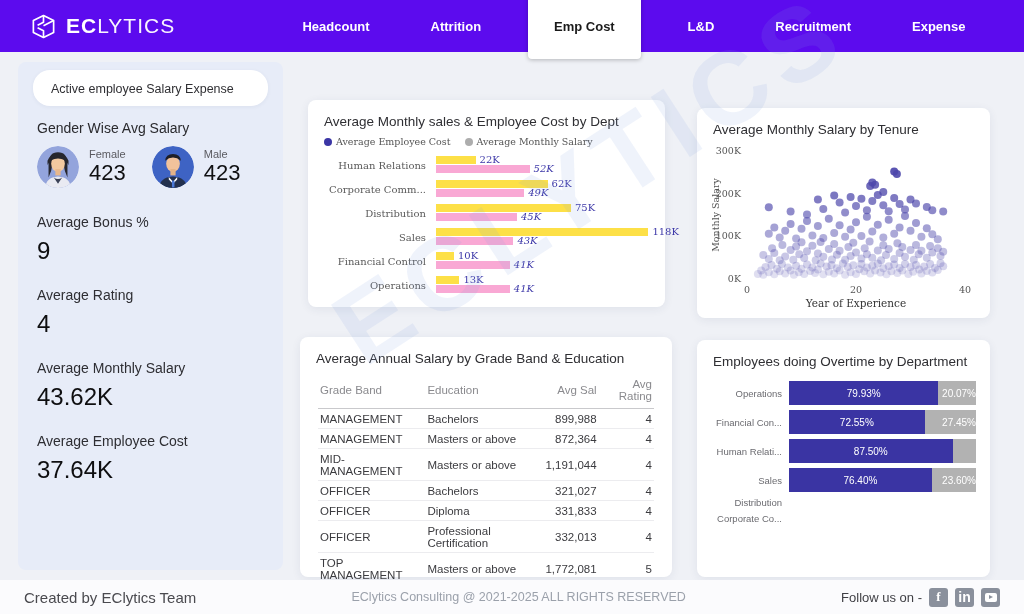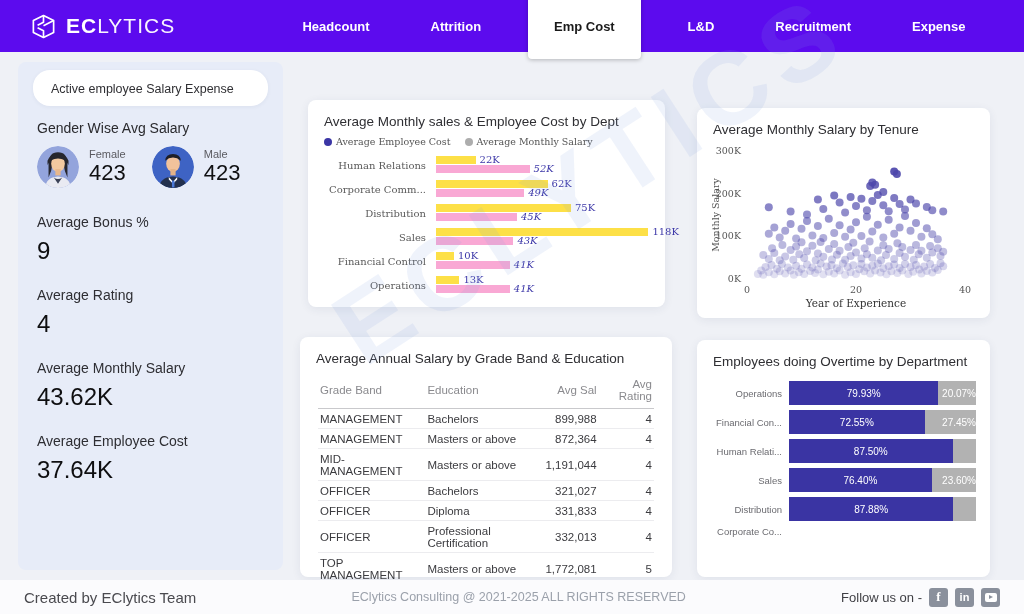--- a/index.html
+++ b/index.html
@@ -71,21 +71,21 @@
   .ot-no { background:#B2B2B2; flex:1; display:flex; align-items:center; justify-content:flex-end; }
   .ot-yes span, .ot-no span { color:#FFFFFF; font-size:10px; white-space:nowrap; }
 
   
   .footer { position:absolute; left:0; top:580px; width:1024px; height:34px; background:#FBFBFD; display:flex; align-items:center; justify-content:space-between; padding:0 24px; }
   .footer .left { font-size:15px; color:#4A4A4F; }
   .footer .center { font-size:12.5px; color:#9BA1AB; }
   .footer .right { display:flex; align-items:center; gap:7px; font-size:13px; color:#3F3F44; }
   .social-icon { width:19px; height:19px; border-radius:3px; background:#8A909C; display:flex; align-items:center; justify-content:center; cursor:pointer; }
   .social-icon .fb { color:#fff; font-weight:700; font-size:13px; font-family:"Liberation Serif", serif; }
-  .social-icon .in { color:#fff; font-weight:700; font-size:11px; }
+  .social-icon .in { color:#fff; font-weight:700; font-size:14px; }
   .social-icon .yt { width:12px; height:9px; background:#fff; border-radius:2px; display:flex; align-items:center; justify-content:center; }
   .social-icon .yt-tri { width:0; height:0; border-left:4px solid #8A909C; border-top:2.5px solid transparent; border-bottom:2.5px solid transparent; margin-left:1px; }
 
   
   .watermark { position:absolute; left:290px; top:120px; width:600px; text-align:center; transform:rotate(-33deg); transform-origin:center; font-size:104px; font-weight:700; letter-spacing:10px; color:rgba(130,160,225,0.13); pointer-events:none; z-index:5; }
 </style>
 </head>
 <body>
 
 <div id="app">
@@ -570,26 +570,20 @@
             <div class="ot-yes" style="width: 76.4%;">
               <span>76.40%</span>
             </div>
             <div class="ot-no">
               <span>23.60%</span>
             </div>
           </div>
         </div>
         <div class="ot-row">
           <div class="ot-label">Distribution</div>
-          <div class="ot-bar">
-            <div class="ot-yes" style="width: 87.88%;">
-              <span>87.88%</span>
-            </div>
-            <div class="ot-no"></div>
-          </div>
         </div>
         <div class="ot-row">
           <div class="ot-label">Corporate Co...</div>
         </div>
       </div>
   </div>
 
   <div class="watermark">ECLYTICS</div>
 
   <div class="footer">

